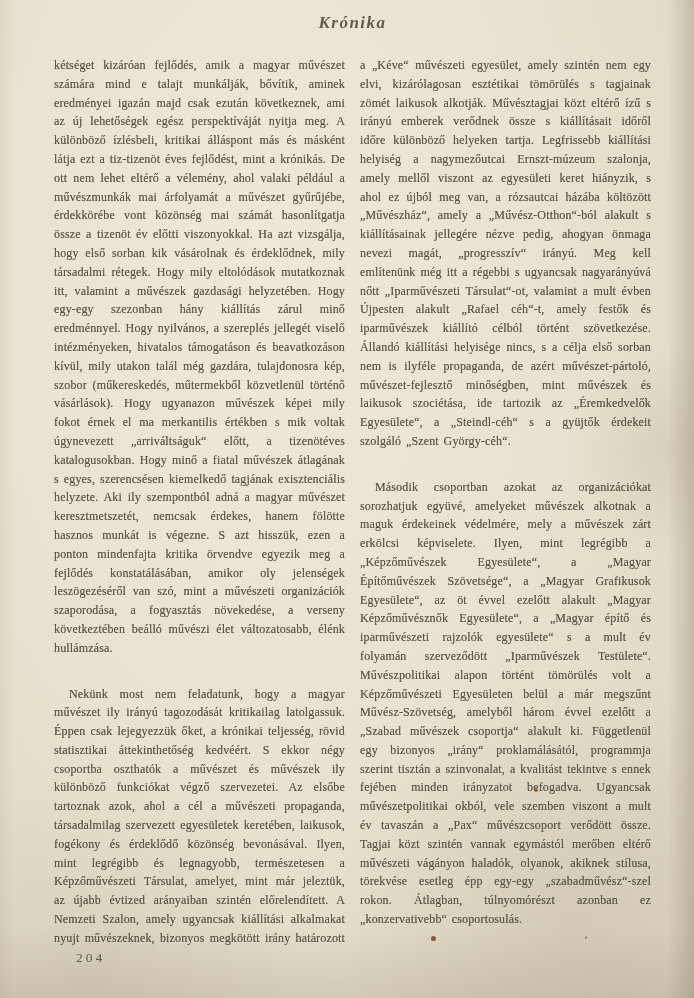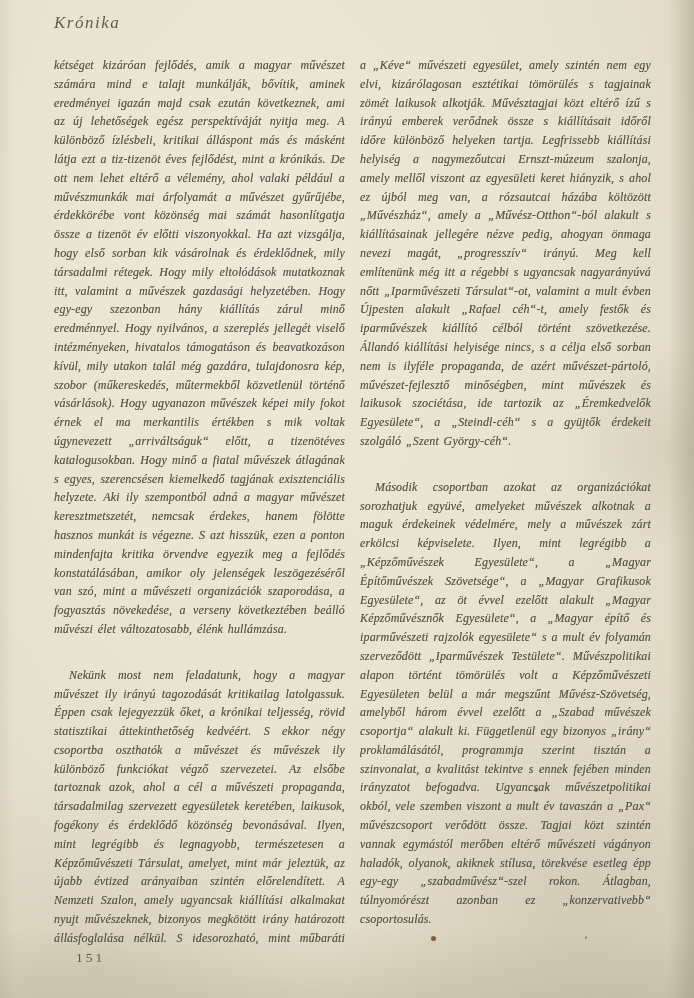--- a/index.html
+++ b/index.html
@@ -21,21 +21,22 @@
   }
   .paper-mottle{
     position:absolute;inset:0;pointer-events:none;
     background:
       radial-gradient(circle at 82% 92%, rgba(138,126,98,0.16) 0%, rgba(138,126,98,0) 22%),
       radial-gradient(circle at 14% 97%, rgba(138,126,98,0.12) 0%, rgba(138,126,98,0) 18%),
       radial-gradient(circle at 97% 45%, rgba(138,126,98,0.14) 0%, rgba(138,126,98,0) 12%);
   }
   .header{
     position:absolute;top:13px;left:54px;width:597px;
-    text-align:left;
+    text-align:center;
+    font-weight:bold;
   }
   .header .title{
     font-style:italic;
     font-size:17px;
     letter-spacing:1.5px;
     color:#605d4c;
   }
   .columns{
     position:absolute;top:56px;left:54px;width:597px;height:896px;
     display:flex;gap:15px;overflow:hidden;
@@ -45,21 +46,20 @@
   }
   .column p{
     margin:0;
     text-align:justify;
     font-size:12px;
     line-height:18.8px;
     color:var(--ink);
     word-spacing:1.6px;
     letter-spacing:0.15px;
     text-shadow:0 0 0.5px rgba(87,84,69,0.55);
-    font-style:italic;
   }
   .column p.indent{text-indent:15px;margin-top:27px;}
   .page-number{
     position:absolute;left:76px;top:950px;
     font-size:13.5px;letter-spacing:3px;color:#5f5c4e;
   }
   .speck{position:absolute;border-radius:50%;pointer-events:none;}
   .speck-1{left:534px;top:788px;width:4px;height:4px;background:#8d4a2d;opacity:.8;}
   .speck-2{left:431px;top:936px;width:5px;height:5px;background:#7d3f26;opacity:.85;}
   .speck-3{left:585px;top:936px;width:2px;height:3px;background:#6a6653;opacity:.7;}
@@ -79,18 +79,18 @@
         <p class="">kétséget kizáróan fejlődés, amik a magyar művészet számára mind e talajt munkálják, bővítik, aminek eredményei igazán majd csak ezután következnek, ami az új lehetőségek egész perspektíváját nyitja meg. A különböző ízlésbeli, kritikai álláspont más és másként látja ezt a tiz-tizenöt éves fejlődést, mint a krónikás. De ott nem lehet eltérő a vélemény, ahol valaki például a művészmunkák mai árfolyamát a művészet gyűrűjébe, érdekkörébe vont közönség mai számát hasonlítgatja össze a tizenöt év előtti viszonyokkal. Ha azt vizsgálja, hogy első sorban kik vásárolnak és érdeklődnek, mily társadalmi rétegek. Hogy mily eltolódások mutatkoznak itt, valamint a művészek gazdasági helyzetében. Hogy egy-egy szezonban hány kiállítás zárul minő eredménnyel. Hogy nyilvános, a szereplés jellegét viselő intézményeken, hivatalos támogatáson és beavatkozáson kívül, mily utakon talál még gazdára, tulajdonosra kép, szobor (műkereskedés, műtermekből közvetlenül történő vásárlások). Hogy ugyanazon művészek képei mily fokot érnek el ma merkantilis értékben s mik voltak úgynevezett „arriváltságuk“ előtt, a tizenötéves katalogusokban. Hogy minő a fiatal művészek átlagának s egyes, szerencsésen kiemelkedő tagjának exisztenciális helyzete. Aki ily szempontból adná a magyar művészet keresztmetszetét, nemcsak érdekes, hanem fölötte hasznos munkát is végezne. S azt hisszük, ezen a ponton mindenfajta kritika örvendve egyezik meg a fejlődés konstatálásában, amikor oly jelenségek leszögezéséről van szó, mint a művészeti organizációk szaporodása, a fogyasztás növekedése, a verseny következtében beálló művészi élet változatosabb, élénk hullámzása.</p>
         <p class="indent">Nekünk most nem feladatunk, hogy a magyar művészet ily irányú tagozodását kritikailag latolgassuk. Éppen csak lejegyezzük őket, a krónikai teljesség, rövid statisztikai áttekinthetőség kedvéért. S ekkor négy csoportba oszthatók a művészet és művészek ily különböző funkciókat végző szervezetei. Az elsőbe tartoznak azok, ahol a cél a művészeti propaganda, társadalmilag szervezett egyesületek keretében, laikusok, fogékony és érdeklődő közönség bevonásával. Ilyen, mint legrégibb és legnagyobb, természetesen a Képzőművészeti Társulat, amelyet, mint már jeleztük, az újabb évtized arányaiban szintén előrelendített. A Nemzeti Szalon, amely ugyancsak kiállítási alkalmakat nyujt művészeknek, bizonyos megkötött irány határozott állásfoglalása nélkül. S idesorozható, mint műbaráti céllal, műpártoló gondolatból alakult s tisztán laikusokból álló magán-institució, a Hazai Művásárlók Egyesülete, amely most érte meg huszonötéves jubileumát, kiállítási helyiséggel azonban nem rendelkezik. Időrendben ezek után a Könyves Kálmán műkiadó r.-t. jön, amely nem egyesületi alakulás ugyan, hanem műkereskedői tendenciájú vállalkozás, de szintén tart rendszeresen hazai és külföldi kiállításokat. Ebbe a csoportba illeszthető</p>
       </div>
     <div class="column">
         <p class="">a „Kéve“ művészeti egyesület, amely szintén nem egy elvi, kizárólagosan esztétikai tömörülés s tagjainak zömét laikusok alkotják. Művésztagjai közt eltérő ízű s irányú emberek verődnek össze s kiállításait időről időre különböző helyeken tartja. Legfrissebb kiállítási helyiség a nagymezőutcai Ernszt-múzeum szalonja, amely mellől viszont az egyesületi keret hiányzik, s ahol ez újból meg van, a rózsautcai házába költözött „Művészház“, amely a „Művész-Otthon“-ból alakult s kiállításainak jellegére nézve pedig, ahogyan önmaga nevezi magát, „progresszív“ irányú. Meg kell említenünk még itt a régebbi s ugyancsak nagyarányúvá nőtt „Iparművészeti Társulat“-ot, valamint a mult évben Újpesten alakult „Rafael céh“-t, amely festők és iparművészek kiállító célból történt szövetkezése. Állandó kiállítási helyisége nincs, s a célja első sorban nem is ilyféle propaganda, de azért művészet-pártoló, művészet-fejlesztő minőségben, mint művészek és laikusok szociétása, ide tartozik az „Éremkedvelők Egyesülete“, a „Steindl-céh“ s a gyüjtők érdekeit szolgáló „Szent György-céh“.</p>
         <p class="indent">Második csoportban azokat az organizációkat sorozhatjuk együvé, amelyeket művészek alkotnak a maguk érdekeinek védelmére, mely a művészek zárt erkölcsi képviselete. Ilyen, mint legrégibb a „Képzőművészek Egyesülete“, a „Magyar Építőművészek Szövetsége“, a „Magyar Grafikusok Egyesülete“, az öt évvel ezelőtt alakult „Magyar Képzőművésznők Egyesülete“, a „Magyar építő és iparművészeti rajzolók egyesülete“ s a mult év folyamán szerveződött „Iparművészek Testülete“. Művészpolitikai alapon történt tömörülés volt a Képzőművészeti Egyesületen belül a már megszűnt Művész-Szövetség, amelyből három évvel ezelőtt a „Szabad művészek csoportja“ alakult ki. Függetlenül egy bizonyos „irány“ proklamálásától, programmja szerint tisztán a szinvonalat, a kvalitást tekintve s ennek fejében minden irányzatot befogadva. Ugyancsak művészetpolitikai okból, vele szemben viszont a mult év tavaszán a „Pax“ művészcsoport verődött össze. Tagjai közt szintén vannak egymástól merőben eltérő művészeti vágányon haladók, olyanok, akiknek stílusa, törekvése esetleg épp egy-egy „szabadművész“-szel rokon. Átlagban, túlnyomórészt azonban ez „konzervativebb“ csoportosulás.</p>
         <p class="indent">Ahol az összefogás, csapatbaverődés indítéka egy-egy új — vagy akár újszerű — törekvés; ahol az alap első sorban, sőt kizárólag egy ú. n. művészet-elvi álláspont; ahol a küzdést nem gazdasági és egyéb ily érdek-okok, hanem belső, felfogásbeli motívumok hevítik, ahol egészséges, hosszabb élettel biztató irányok váltakoznak és keverednek rövidlélekzetű, szezonszerű próbálgatásokkal és jelszavakkal, ezen a területen, tudvalevő, hogy a sort a már műtörténeti verettel bíró nagybányai festőcsoport nyitotta meg. Utána, többé kevésbbé</p>
       </div>
   </div>
 
-  <div class="page-number">151</div>
+  <div class="page-number">204</div>
 
   <div class="speck speck-1"></div>
   <div class="speck speck-2"></div>
   <div class="speck speck-3"></div>
 </div>
 
 </body></html>

